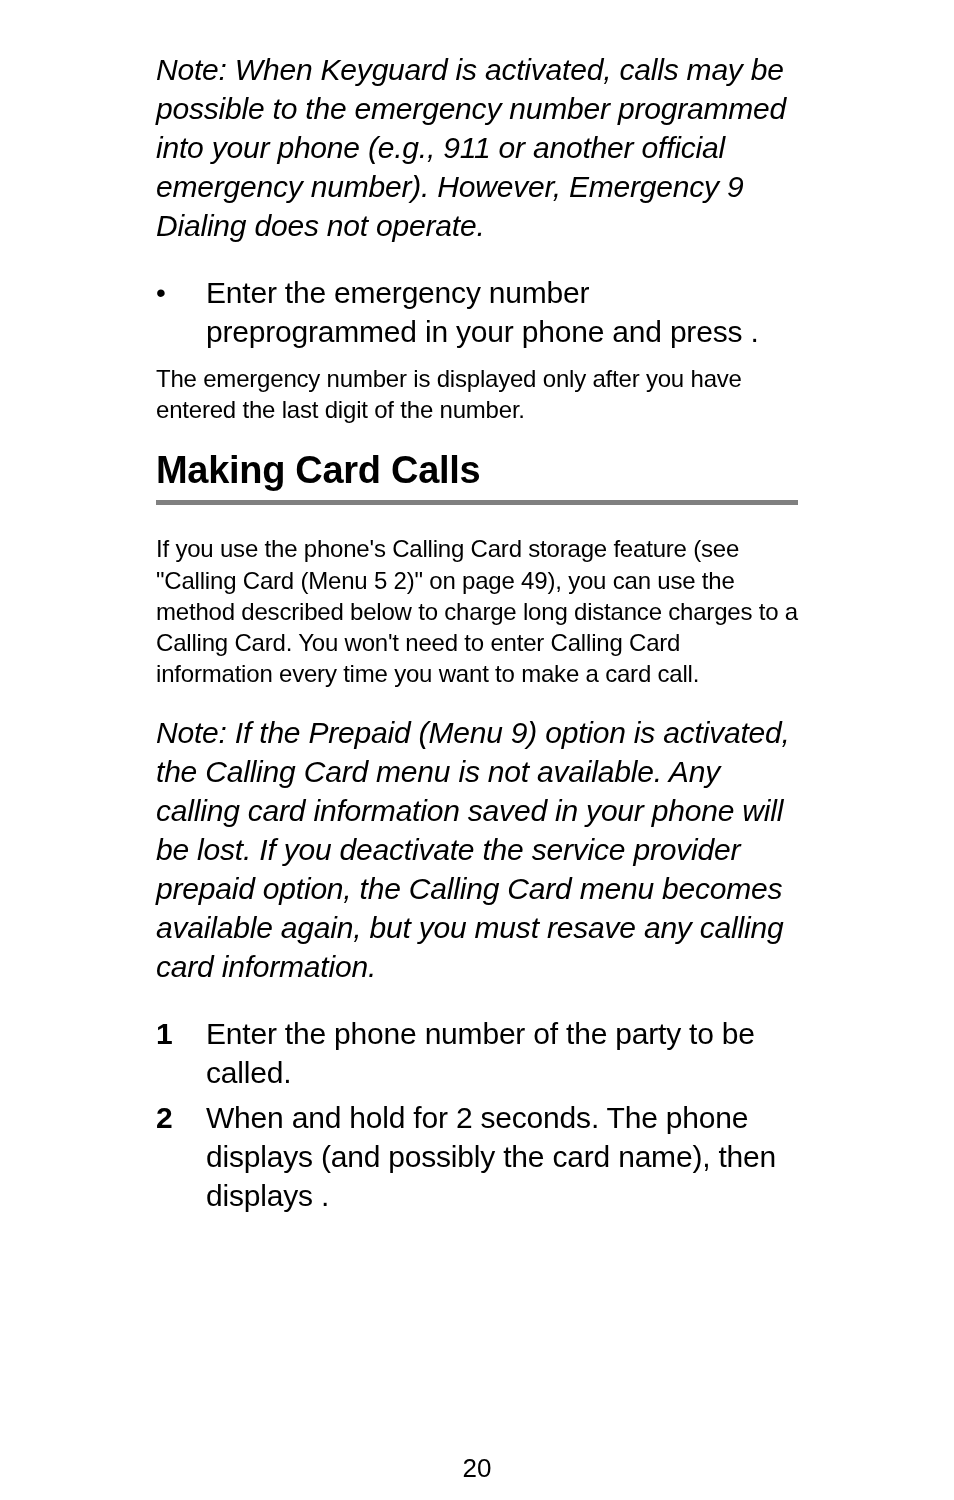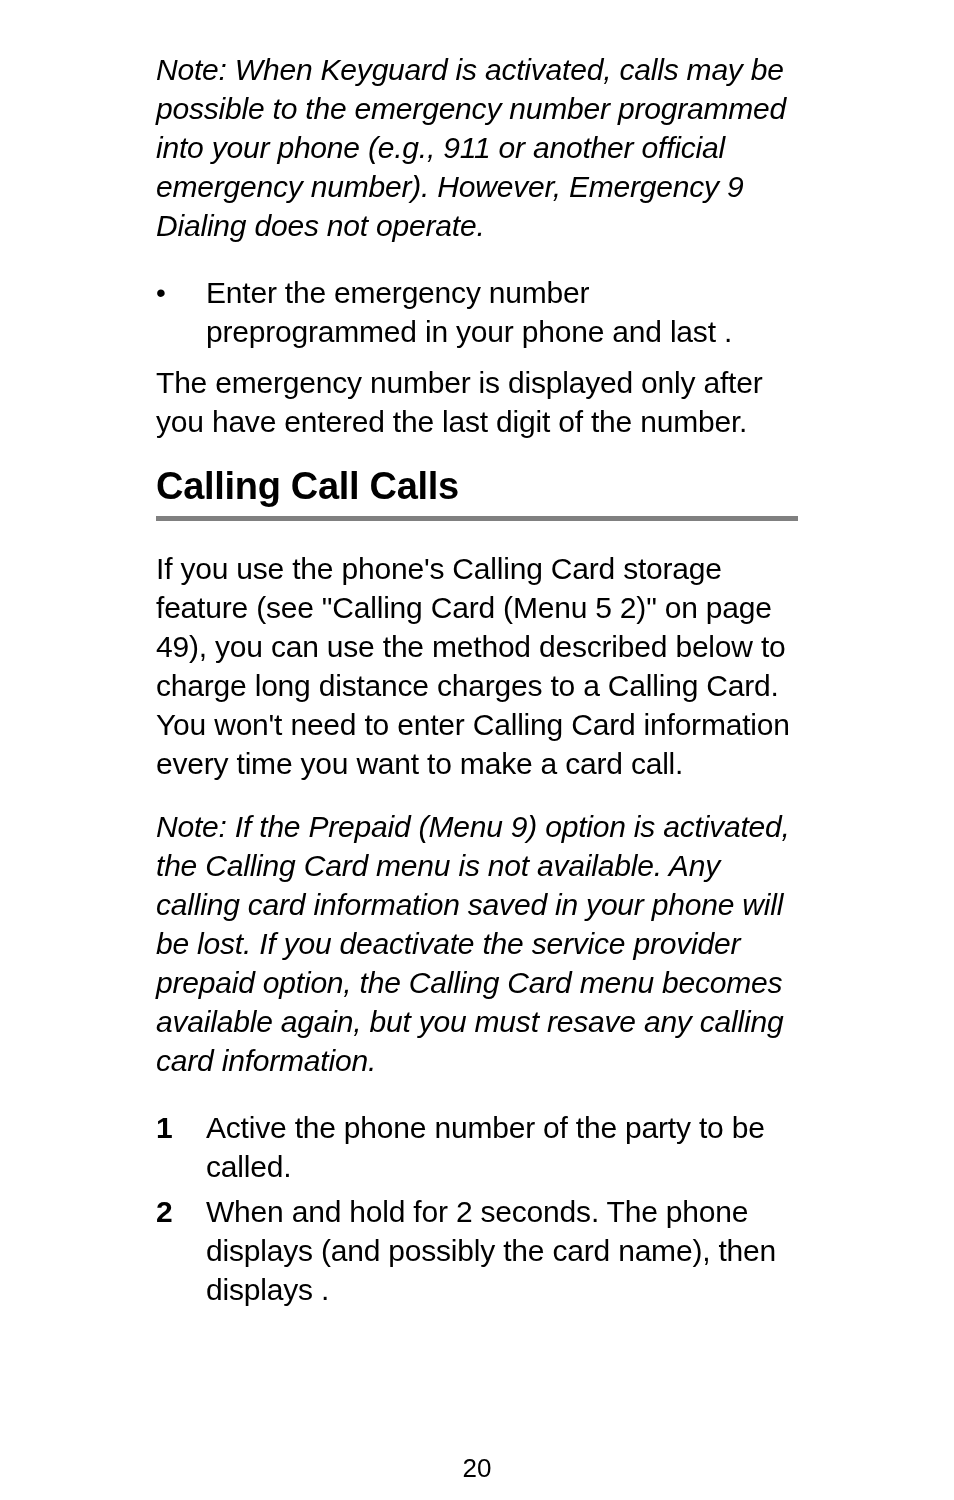--- a/index.html
+++ b/index.html
@@ -42,21 +42,21 @@
     letter-spacing: -0.2px;
   }
   .bullet-dot {
     width: 50px;
     flex: 0 0 50px;
     font-size: 28px;
     line-height: 1.4;
   }
   .bullet-text { flex: 1; }
   .para {
-    font-size: 30px;
+    font-size: 24px;
     font-weight: 300;
     line-height: 1.3;
     margin: 8px 0 24px 0;
     letter-spacing: -0.2px;
   }
   .h1 {
     font-weight: 800;
     font-size: 38px;
     margin: 14px 0 8px 0;
     letter-spacing: -0.3px;
@@ -104,37 +104,37 @@
 </head>
 <body>
 
 <div class="page">
 
   <div class="note">Note: When Keyguard is activated, calls may be possible to the emergency number programmed into your phone (e.g., 911 or another official emergency number). However, Emergency 9 Dialing does not operate.</div>
 
 
   <div class="bullet-row">
     <div class="bullet-dot">•</div>
-    <div class="bullet-text">Enter the emergency number preprogrammed in your phone and last            .</div>
+    <div class="bullet-text">Enter the emergency number preprogrammed in your phone and press            .</div>
   </div>
 
   <div class="para">The emergency number is displayed only after you have entered the last digit of the number.</div>
 
-  <div class="h1">Calling Call Calls</div>
+  <div class="h1">Making Card Calls</div>
   <div class="rule"></div>
 
   <div class="para" style="margin-top:0;">If you use the phone's Calling Card storage feature (see "Calling Card (Menu 5 2)" on page 49), you can use the method described below to charge long distance charges to a Calling Card. You won't need to enter Calling Card information every time you want to make a card call.</div>
 
 
   <div class="note">Note: If the Prepaid (Menu 9) option is activated, the Calling Card menu is not available. Any calling card information saved in your phone will be lost. If you deactivate the service provider prepaid option, the Calling Card menu becomes available again, but you must resave any calling card information.</div>
 
 
   <div class="num-row">
     <div class="num-label">1</div>
-    <div class="num-text">Active the phone number of the party to be called.</div>
+    <div class="num-text">Enter the phone number of the party to be called.</div>
   </div>
 
   <div class="num-row">
     <div class="num-label">2</div>
     <div class="num-text">
       <span>When and hold            </span><span class="ital">for 2 seconds</span><span>. The phone displays                      (and possibly the card name), then displays                                                                  .</span>
     </div>
   </div>
 
   <div class="page-num">20</div>

